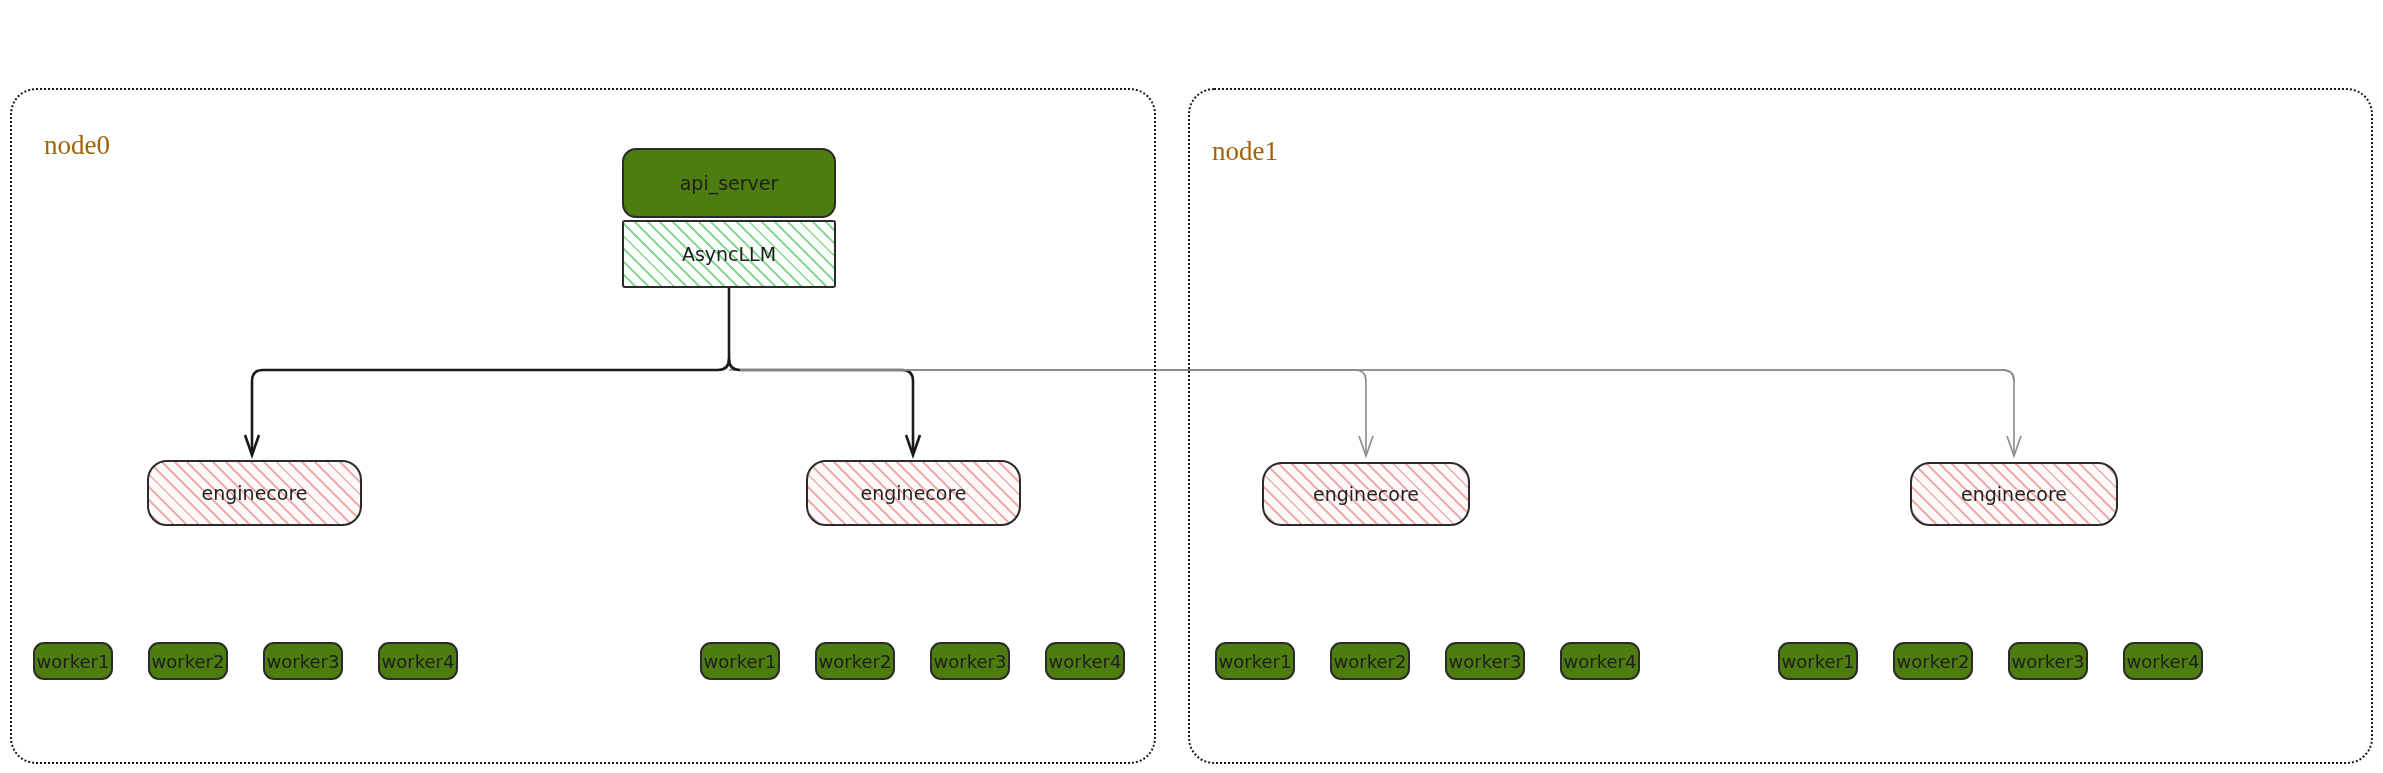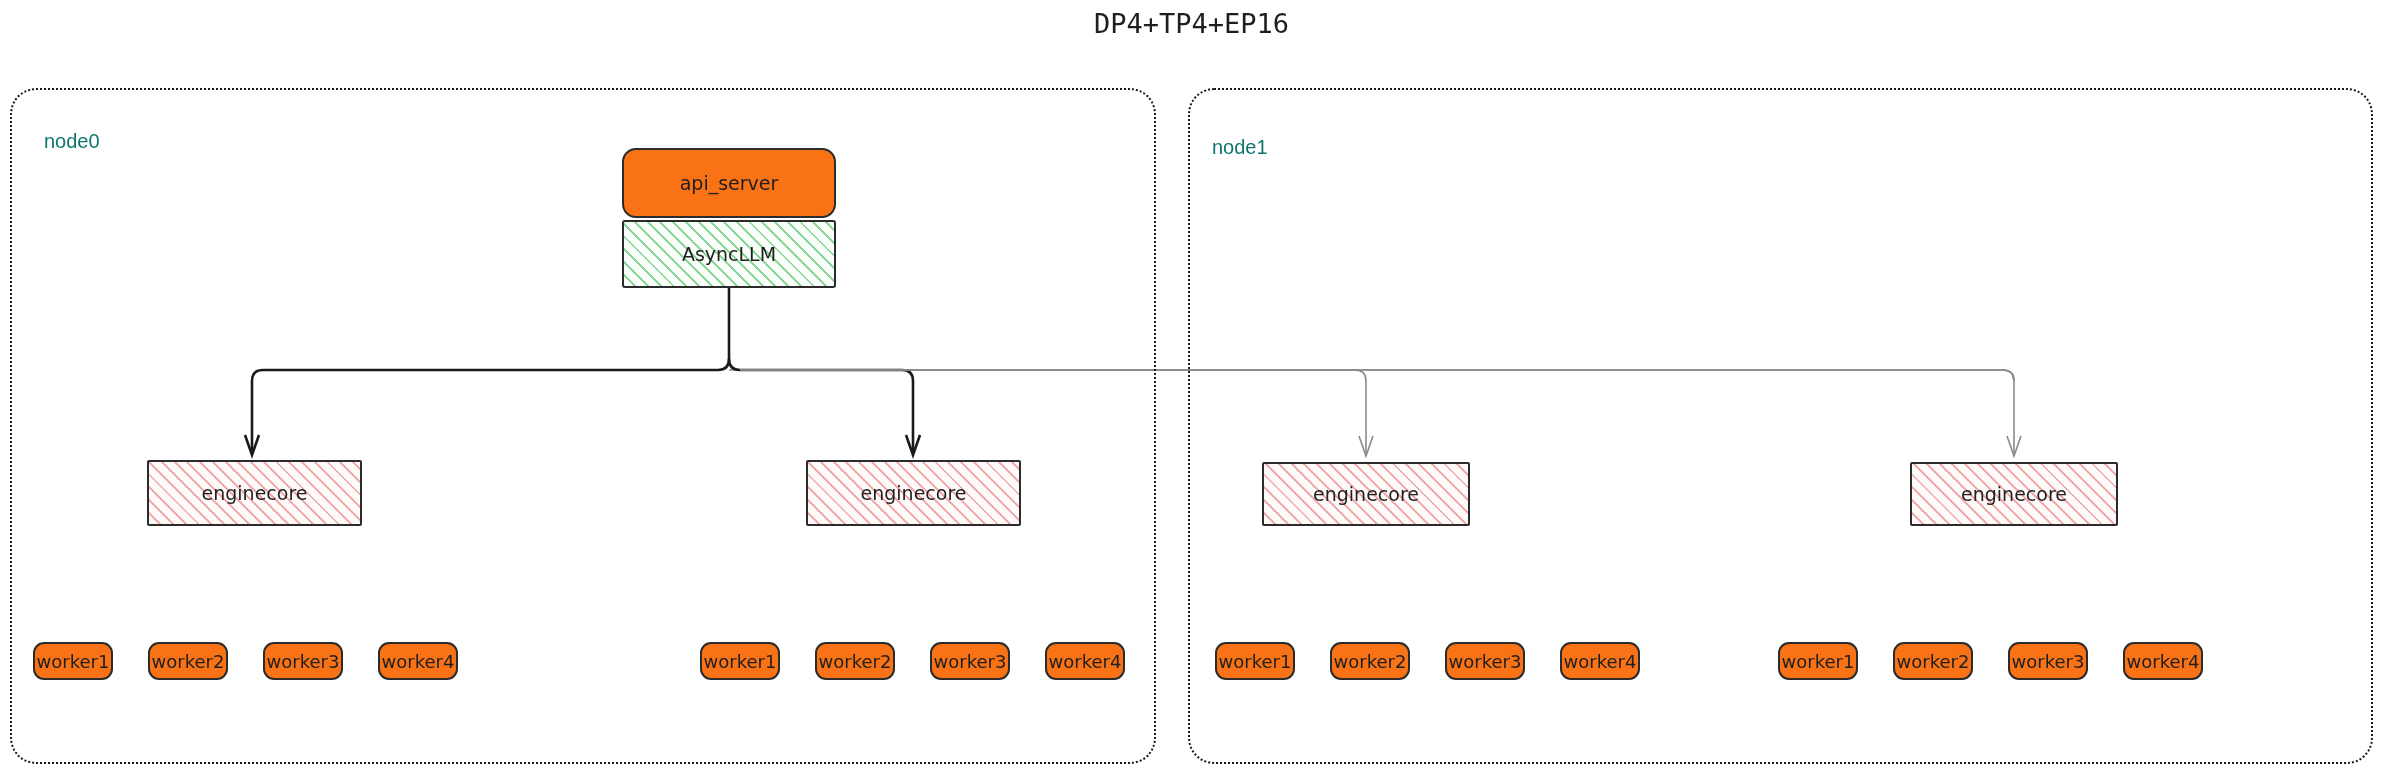--- a/index.html
+++ b/index.html
@@ -33,32 +33,32 @@
   
   .node-container {
     position: absolute;
     border: 2.5px dotted #1a1a1a;
     border-radius: 26px;
     background: transparent;
     box-sizing: border-box;
   }
   .node-label {
     position: absolute;
-    font-family: Liberation Sans, sans-serif;
-    font-size: 20px;
-    color: #0f766e;
+    font-family: Liberation Serif, serif;
+    font-size: 27px;
+    color: #a16207;
     white-space: pre;
   }
   
   .box {
     position: absolute;
     box-sizing: border-box;
     border: 2.4px solid #2b2b2b;
     border-radius: 12px;
-    background: #f97316;
+    background: #4d7c0f;
     display: flex;
     align-items: center;
     justify-content: center;
     color: #1f1f1f;
     font-family: "DejaVu Sans", sans-serif;
     white-space: nowrap;
   }
   .box.api-server {
     font-size: 19px;
     border-radius: 14px;
@@ -69,21 +69,21 @@
     background-image: repeating-linear-gradient(
         45deg,
         rgba(255,255,255,0) 0px,
         rgba(255,255,255,0) 7px,
         #8fd89a 7px,
         #8fd89a 9px);
     background-color: #fbfffb;
   }
   .box.enginecore {
     font-size: 19px;
-    border-radius: 2px;
+    border-radius: 20px;
     background-image: repeating-linear-gradient(
         45deg,
         rgba(255,255,255,0) 0px,
         rgba(255,255,255,0) 7px,
         #f0aeae 7px,
         #f0aeae 9px);
     background-color: #fffafa;
   }
   .box.worker {
     font-size: 18px;
@@ -98,21 +98,20 @@
     width: 2383px;
     height: 773px;
     pointer-events: none;
   }
 </style>
 </head>
 <body>
 
 <div id="canvas">
 
-  <div id="diagram-title">DP4+TP4+EP16</div>
 
   <svg id="connectors" viewBox="0 0 2383 773" width="2383" height="773" xmlns="http://www.w3.org/2000/svg">
       <path d="M 729 370 L 2003 370 Q 2014 370 2014 381" fill="none" stroke="#8a8a8a" stroke-width="1.6" stroke-linecap="butt"></path>
       <path d="M 729 288 L 729 359 Q 729 370 740 370" fill="none" stroke="#1a1a1a" stroke-width="2.6" stroke-linecap="butt"></path>
       <path d="M 729 359 Q 729 370 718 370" fill="none" stroke="#1a1a1a" stroke-width="2.6" stroke-linecap="butt"></path>
       <path d="M 718 370 L 263 370 Q 252 370 252 381 L 252 453" fill="none" stroke="#1a1a1a" stroke-width="2.6" stroke-linecap="butt"></path>
       <path d="M 245 435 L 252 455 L 259 435" fill="none" stroke="#1a1a1a" stroke-width="2.6" stroke-linejoin="miter"></path>
       <path d="M 740 370 L 902 370 Q 913 370 913 381 L 913 453" fill="none" stroke="#1a1a1a" stroke-width="2.6" stroke-linecap="butt"></path>
       <path d="M 906 435 L 913 455 L 920 435" fill="none" stroke="#1a1a1a" stroke-width="2.6" stroke-linejoin="miter"></path>
       <path d="M 740 370 L 1355 370 Q 1366 370 1366 381 L 1366 454" fill="none" stroke="#8a8a8a" stroke-width="1.6" stroke-linecap="butt"></path>

